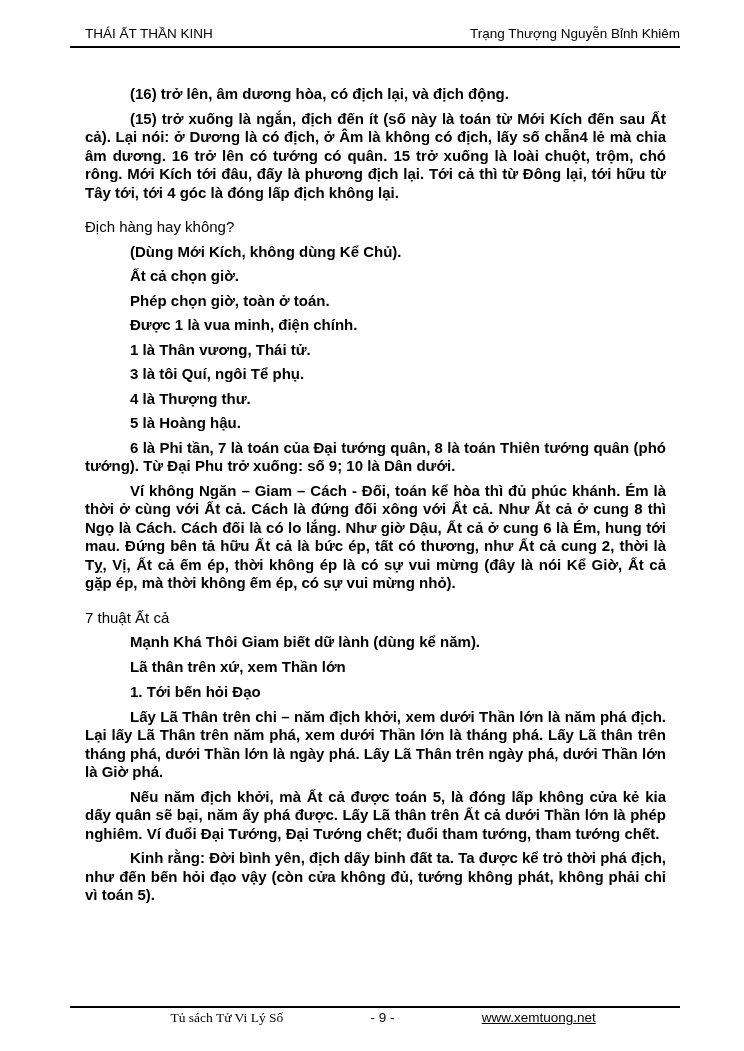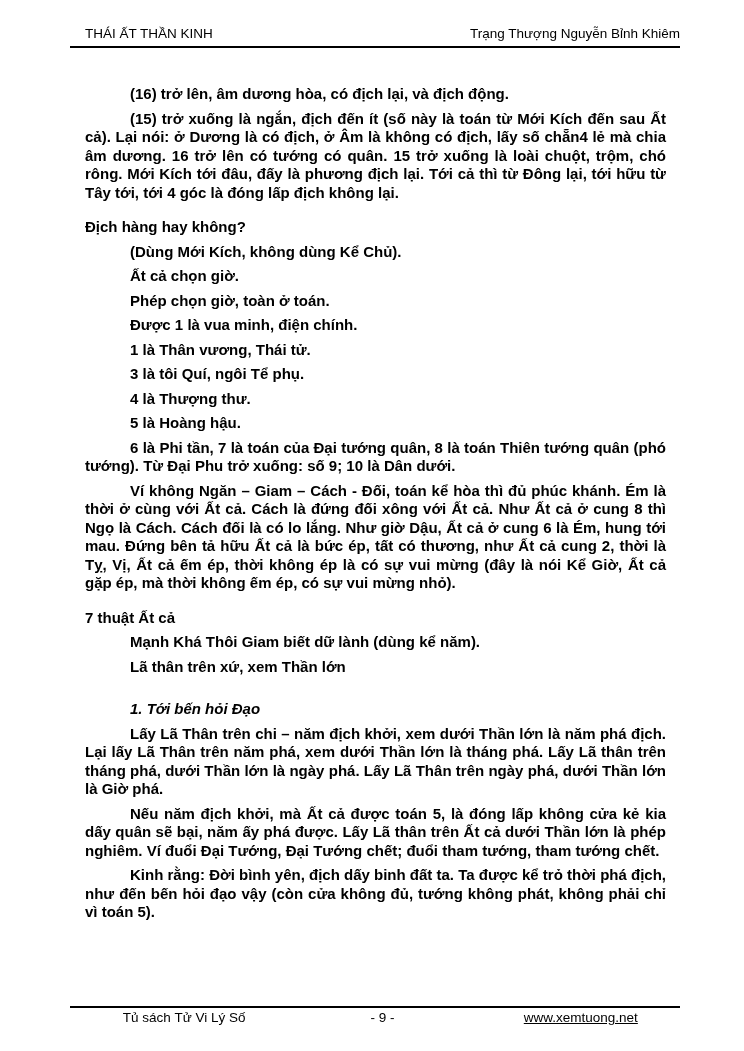--- a/index.html
+++ b/index.html
@@ -46,37 +46,37 @@
     position: absolute;
     left: 85px;
     right: 78px;
     top: 85px;
     font-size: 15px;
     line-height: 18.5px;
     text-align: justify;
   }
   .content p { margin: 0 0 6px 0; }
   .content p.p  { text-indent: 45px; font-weight: bold; }
-  .content p.h  { font-weight: bold; text-indent: 0; margin-top: 16px; }
-  .content p.hi { font-weight: bold; font-style: italic; text-indent: 45px; margin-top: 24px; }
+  .content p.h  { font-weight: normal; text-indent: 0; margin-top: 16px; }
+  .content p.hi { font-weight: bold; text-indent: 45px; margin-top: 7px; }
   
   .footer-row {
     position: absolute;
     left: 85px;
     right: 64px;
     top: 1010px;
     display: flex;
     align-items: baseline;
     font-size: 13.5px;
     line-height: 16px;
   }
   .footer-row .cell { flex: 1 1 0; }
-  .footer-row .cell.left   { text-align: center; }
+  .footer-row .cell.left   { text-align: right; font-family: Liberation Serif, serif; }
   .footer-row .cell.center { text-align: center; }
-  .footer-row .cell.right  { text-align: center; }
+  .footer-row .cell.right  { text-align: left; }
   .footer-link {
     text-decoration: underline;
     cursor: pointer;
   }
 </style>
 </head>
 <body>
 
 <div class="page">
 

